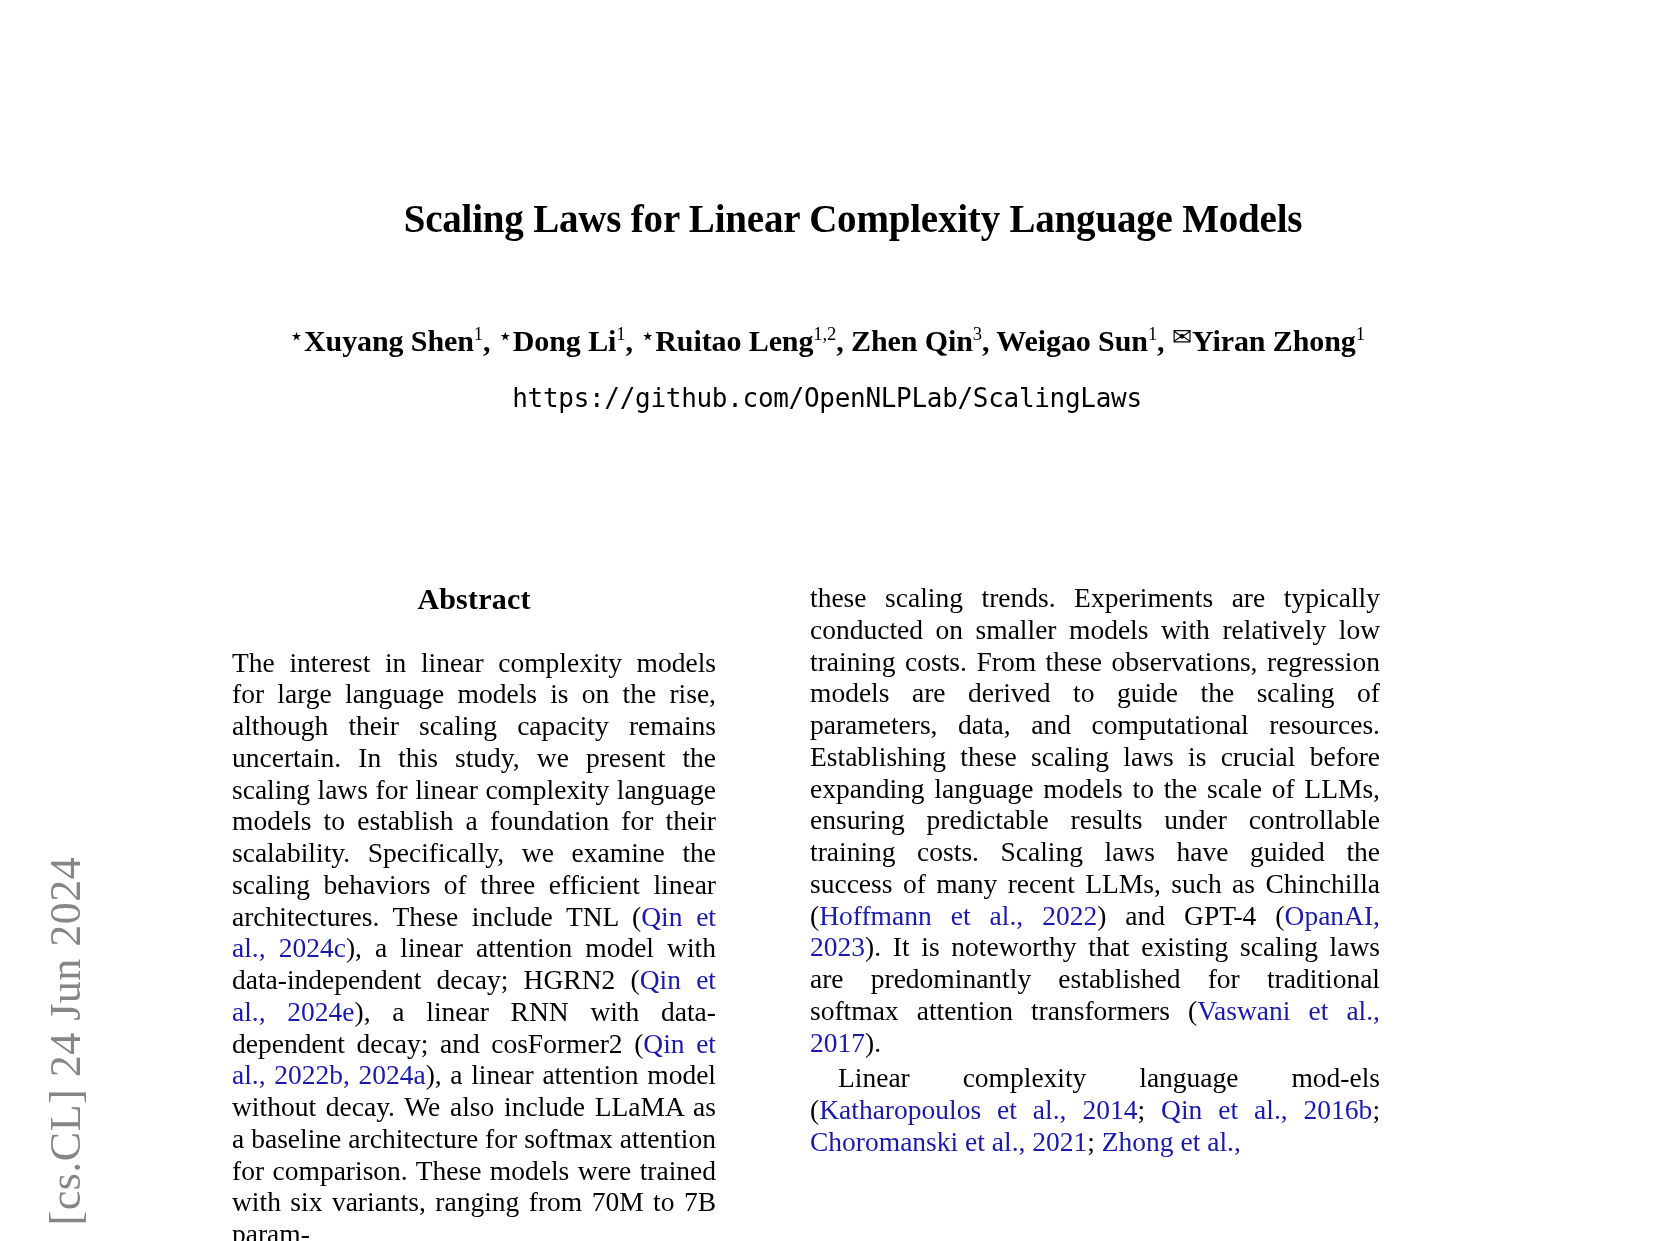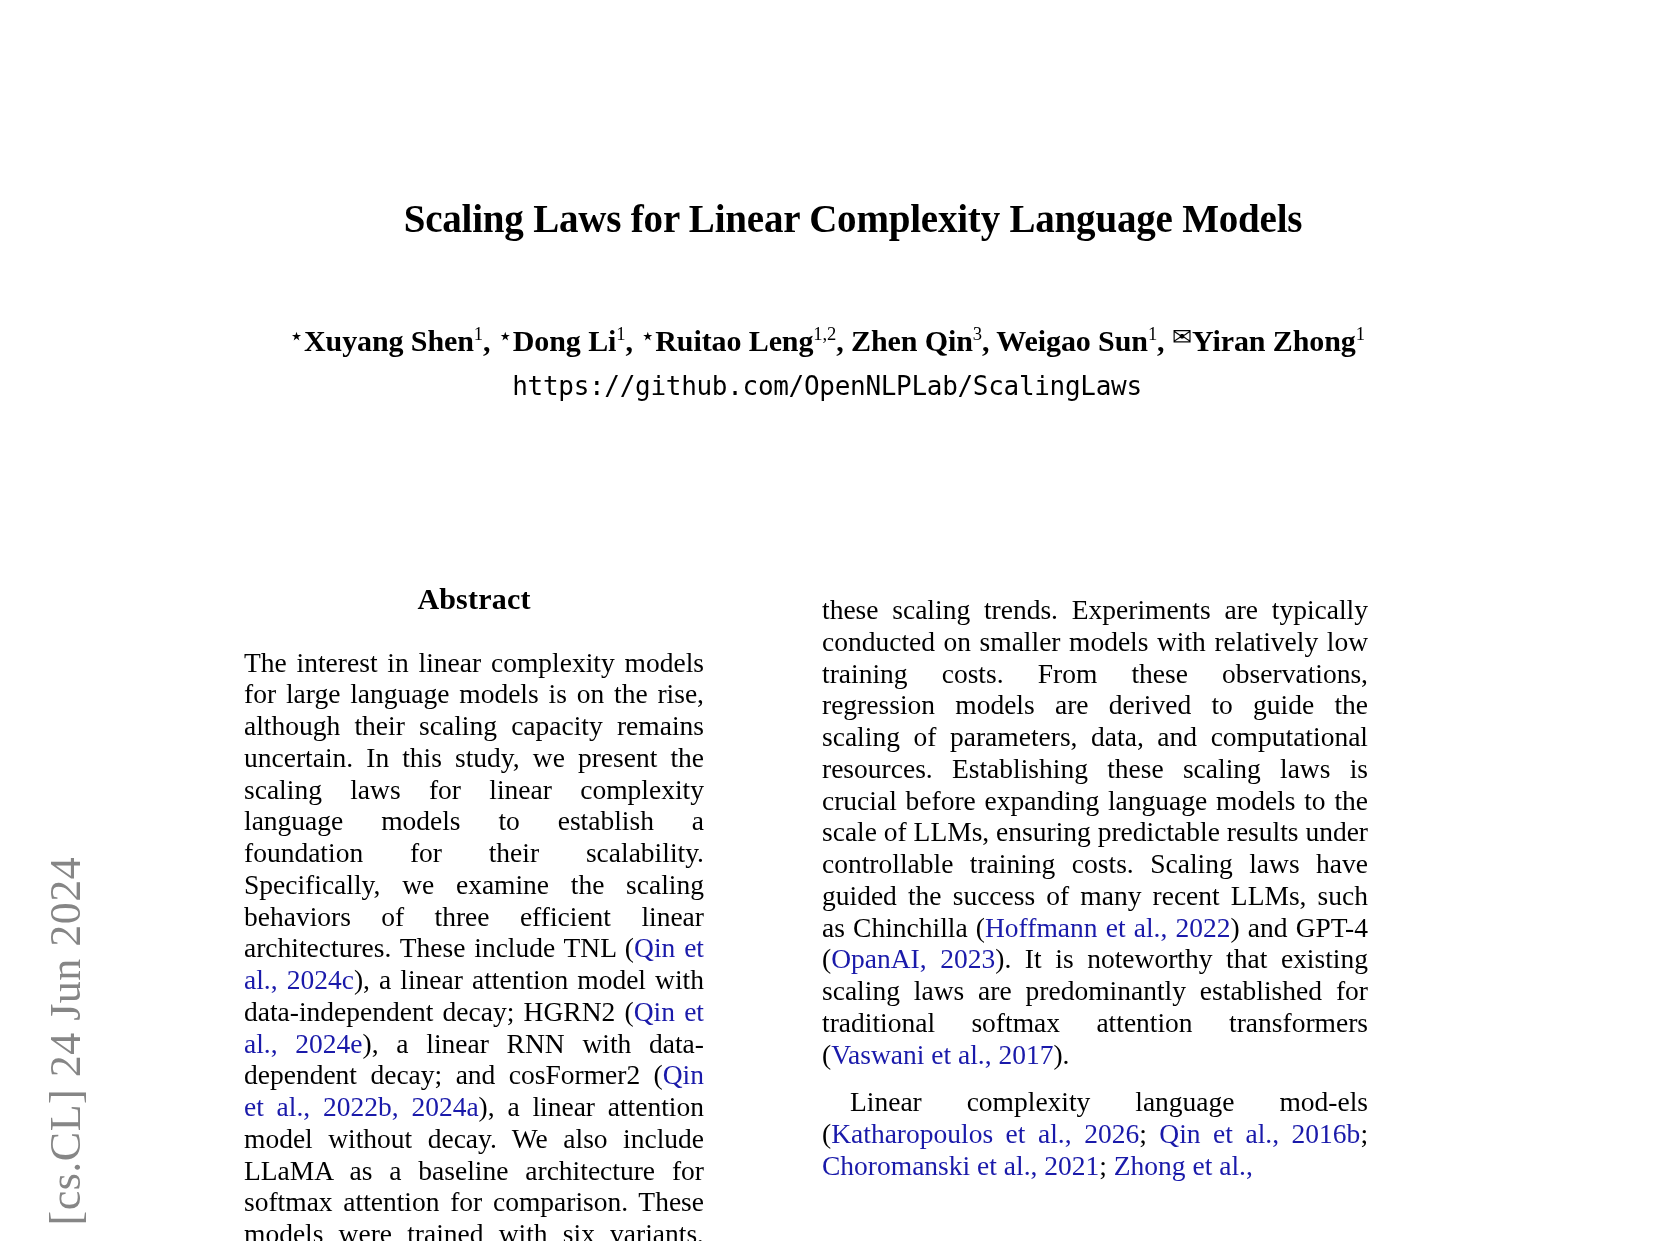--- a/index.html
+++ b/index.html
@@ -75,21 +75,21 @@
   .affil-line {
     font-size: 30px;
     line-height: 1.26;
     margin-top: 4px;
     letter-spacing: -0.1px;
   }
   .affil-line sup { font-size: 0.62em; vertical-align: super; }
   .url-line {
     font-family: "DejaVu Sans Mono", "Liberation Mono", monospace;
     font-size: 26px;
-    margin-top: 12px;
+    margin-top: 24px;
     letter-spacing: -0.3px;
   }
 
   
   .col {
     position: absolute;
     top: 578px;
     font-size: 27.5px;
     line-height: 1.155;
     text-align: justify;
@@ -99,21 +99,21 @@
   .col-left  { left: 228px;  width: 492px; }
   .col-right { left: 806px;  width: 578px; }
 
   .abstract-head {
     text-align: center;
     font-size: 30px;
     font-weight: bold;
     margin: 4px 0 30px 0;
     letter-spacing: 0.2px;
   }
-  p.body-para { margin: 16px; text-indent: 0; }
+  p.body-para { margin: 4px; text-indent: 0; }
   p.body-para + p.body-para { margin-top: 0; text-indent: 28px; }
   a.cite {
     color: #1a1aaa;
     text-decoration: none;
   }
 </style>
 </head>
 <body>
 
 <div class="page">
@@ -130,16 +130,16 @@
     <div class="url-line">https://github.com/OpenNLPLab/ScalingLaws</div>
   </div>
 
   <div class="col col-left">
     <div class="abstract-head">Abstract</div>
     <p class="body-para"><span>The interest in linear complexity models for large language models is on the rise, although their scaling capacity remains uncertain. In this study, we present the scaling laws for linear complexity language models to establish a foundation for their scalability. Specifically, we examine the scaling behaviors of three efficient linear architectures. These include TNL (</span><a class="cite" href="#">Qin et al., 2024c</a><span>), a linear attention model with data-independent decay; HGRN2 (</span><a class="cite" href="#">Qin et al., 2024e</a><span>), a linear RNN with data-dependent decay; and cosFormer2 (</span><a class="cite" href="#">Qin et al., 2022b, 2024a</a><span>), a linear attention model without decay. We also include LLaMA as a baseline architecture for softmax attention for comparison. These models were trained with six variants, ranging from 70M to 7B param-</span></p>
   </div>
 
   <div class="col col-right">
     <p class="body-para"><span>these scaling trends. Experiments are typically conducted on smaller models with relatively low training costs. From these observations, regression models are derived to guide the scaling of parameters, data, and computational resources. Establishing these scaling laws is crucial before expanding language models to the scale of LLMs, ensuring predictable results under controllable training costs. Scaling laws have guided the success of many recent LLMs, such as Chinchilla (</span><a class="cite" href="#">Hoffmann et al., 2022</a><span>) and GPT-4 (</span><a class="cite" href="#">OpanAI, 2023</a><span>). It is noteworthy that existing scaling laws are predominantly established for traditional softmax attention transformers (</span><a class="cite" href="#">Vaswani et al., 2017</a><span>).</span></p>
-    <p class="body-para"><span>Linear complexity language mod-els (</span><a class="cite" href="#">Katharopoulos et al., 2026</a><span>; </span><a class="cite" href="#">Qin et al., 2016b</a><span>; </span><a class="cite" href="#">Choromanski et al., 2021</a><span>; </span><a class="cite" href="#">Zhong et al.,</a></p>
+    <p class="body-para"><span>Linear complexity language mod-els (</span><a class="cite" href="#">Katharopoulos et al., 2014</a><span>; </span><a class="cite" href="#">Qin et al., 2016b</a><span>; </span><a class="cite" href="#">Choromanski et al., 2021</a><span>; </span><a class="cite" href="#">Zhong et al.,</a></p>
   </div>
 
 </div>
 
 </body></html>

